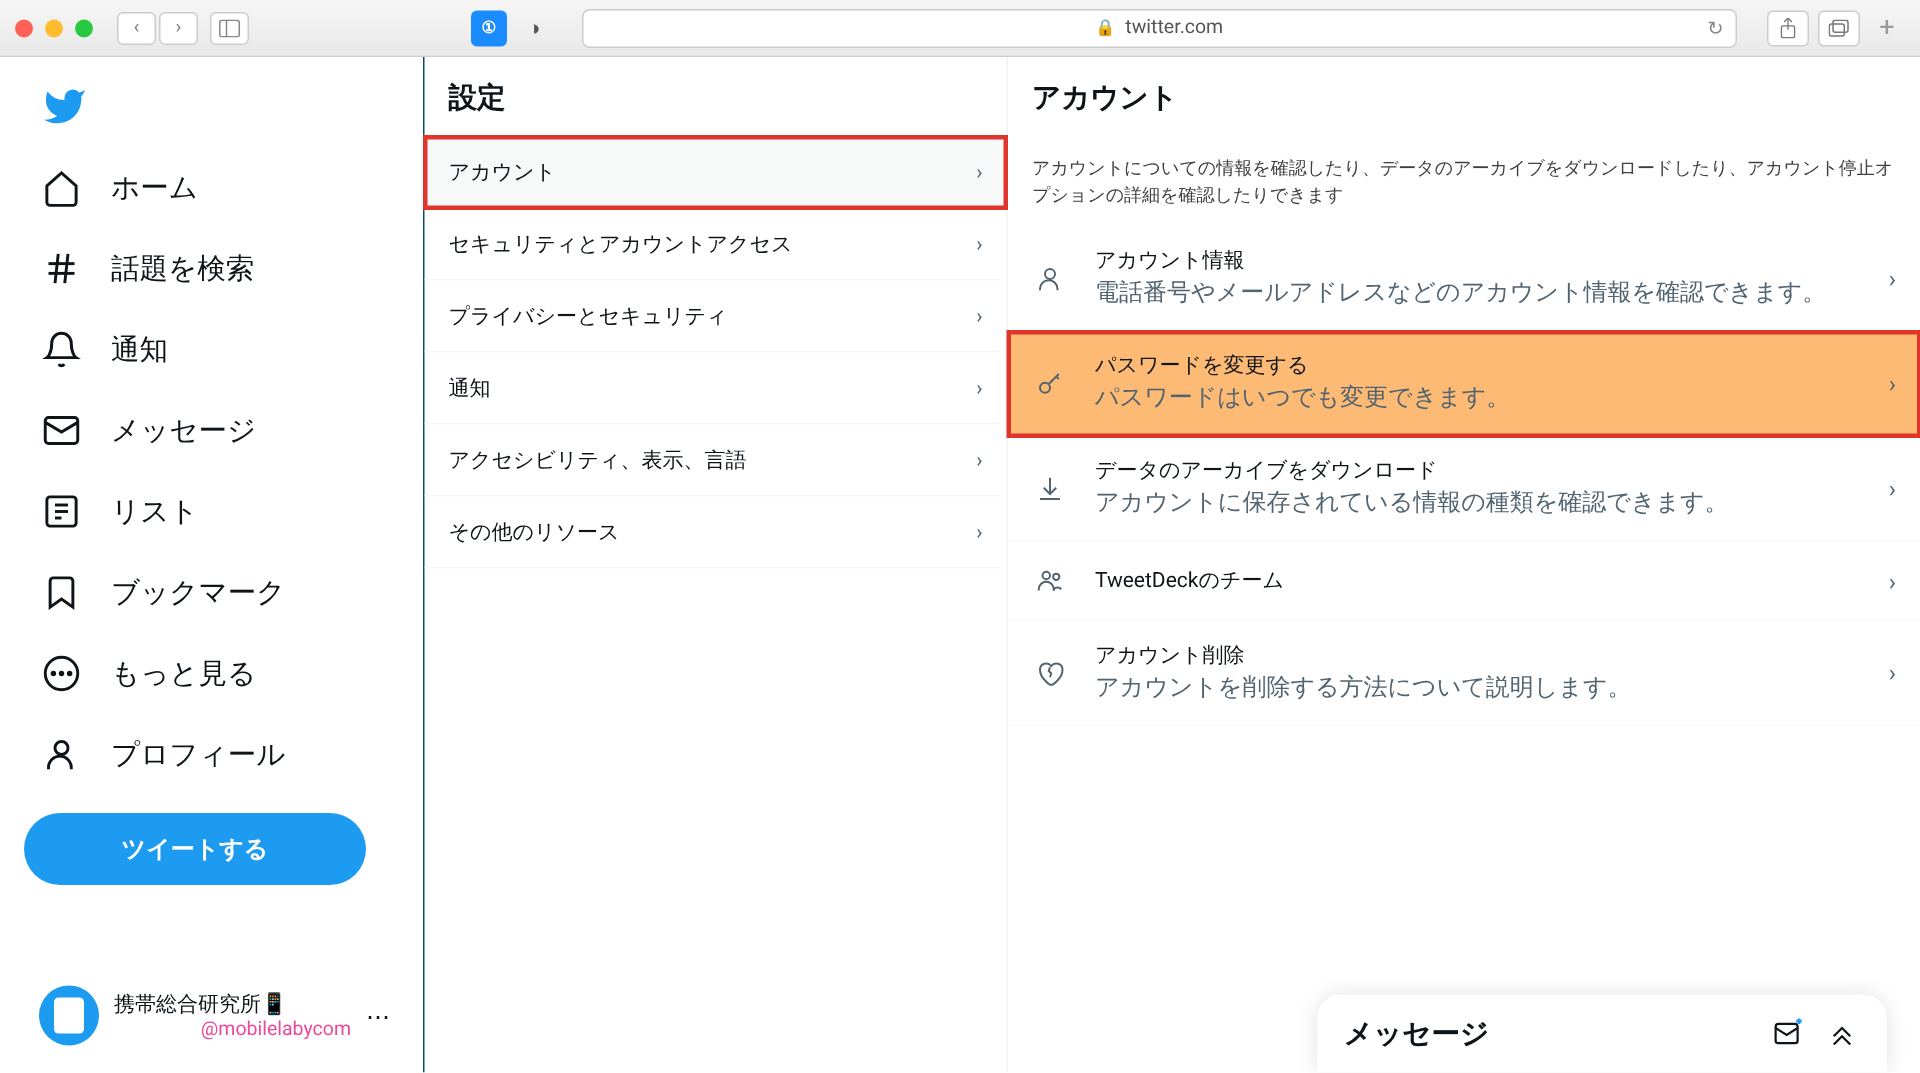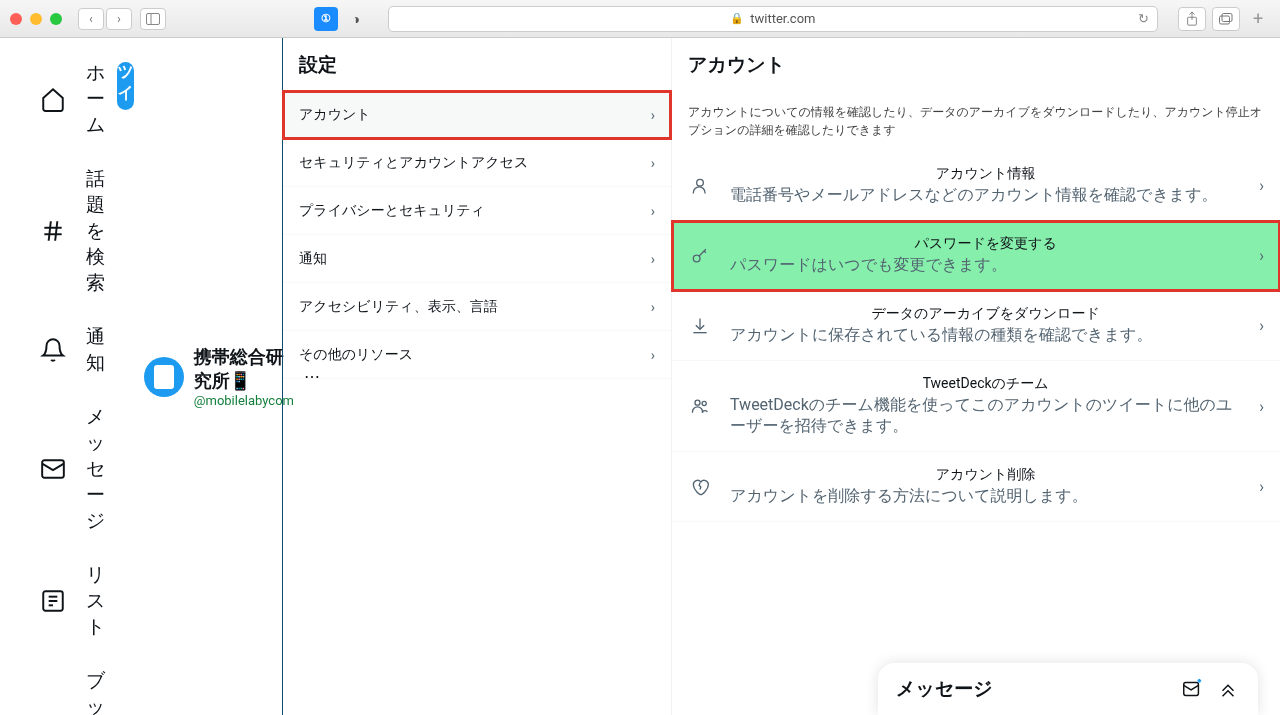--- a/index.html
+++ b/index.html
@@ -21,58 +21,58 @@
 .shield { color: #555; }
 .url-bar { flex: 1; margin: 0 12px; height: 26px; background: #fff; border: 1px solid #ccc; border-radius: 5px; display: flex; align-items: center; justify-content: center; gap: 6px; color: #555; font-size: 13px; position: relative; }
 .url-lock { font-size: 11px; color: #777; }
 .reload { position: absolute; right: 8px; color: #888; }
 .right-btns { display: flex; gap: 6px; align-items: center; }
 .right-btn { width: 28px; height: 24px; background: #fff; border: 1px solid #ccc; border-radius: 4px; display: flex; align-items: center; justify-content: center; color: #666; font-size: 14px; }
 .plus-tab { width: 24px; height: 24px; color: #999; display: flex; align-items: center; justify-content: center; font-size: 18px; }
 
 
 .app { display: flex; height: 677px; }
-.left-nav { width: 282px; padding: 10px 12px 10px 16px; display: flex; flex-direction: row; }
+.left-nav { width: 282px; padding: 10px 12px 10px 16px; display: flex; flex-direction: column; }
 .logo { width: 30px; height: 30px; margin: 8px 0 14px 12px; }
 .nav-items { display: flex; flex-direction: column; gap: 4px; }
 .nav-item { display: flex; align-items: center; gap: 20px; padding: 12px 12px; border-radius: 999px; cursor: pointer; }
 .nav-icon { width: 26px; height: 26px; display: flex; align-items: center; justify-content: center; }
 .nav-icon svg { width: 26px; height: 26px; stroke: #0f1419; stroke-width: 1.8; fill: none; }
 .nav-label { font-size: 19px; color: #0f1419; font-weight: 400; }
 .tweet-btn { margin-top: 14px; width: 228px; height: 48px; background: #1d9bf0; color: #fff; border: none; border-radius: 999px; font-size: 16px; font-weight: 700; cursor: pointer; }
 .spacer { flex: 1; }
 .profile-box { display: flex; align-items: center; gap: 10px; padding: 8px 10px; border-radius: 999px; cursor: pointer; }
 .avatar { width: 40px; height: 40px; border-radius: 50%; background: #1d9bf0; display: flex; align-items: center; justify-content: center; }
 .avatar-inner { width: 20px; height: 24px; background: #fff; border-radius: 3px; }
 .profile-text { flex: 1; display: flex; flex-direction: column; }
-.profile-name { font-size: 18px; font-weight: 700; color: #0f1419; }
-.profile-handle { font-size: 13px; color: #15803d; }
+.profile-name { font-size: 14px; font-weight: 400; color: #0f1419; }
+.profile-handle { font-size: 13px; color: #ec4899; text-align: right; }
 .profile-more { color: #0f1419; font-size: 16px; }
 
 
 .settings-col { width: 390px; border-left: 1px solid #0c4a6e; border-right: 1px solid #eff3f4; text-align: right; }
 .col-header { height: 53px; display: flex; align-items: center; padding: 0 16px; font-size: 19px; font-weight: 800; color: #0f1419; }
 .settings-list { display: flex; flex-direction: column; }
 .settings-item { height: 48px; display: flex; align-items: center; justify-content: space-between; padding: 0 16px; cursor: pointer; border-bottom: 1px solid #f7f9f9; font-size: 14px; color: #0f1419; }
 .settings-item.active { background: #f7f9f9; }
 .settings-item .chev { color: #536471; }
 .highlight-red { outline: 3px solid #e0352b; outline-offset: -2px; }
 
 
 .detail-col { flex: 1; position: relative; }
 .detail-desc { padding: 12px 16px; font-size: 12px; color: #404040; line-height: 1.5; }
 .detail-list { display: flex; flex-direction: column; }
 .detail-item { display: flex; align-items: center; padding: 14px 16px; gap: 18px; cursor: pointer; border-bottom: 1px solid #f7f9f9; }
 .detail-icon { width: 24px; height: 24px; display: flex; align-items: center; justify-content: center; color: #536471; }
 .detail-icon svg { width: 20px; height: 20px; stroke: #536471; stroke-width: 1.6; fill: none; }
 .detail-text { flex: 1; display: flex; flex-direction: column; gap: 2px; }
-.detail-title { font-size: 14px; color: #0f1419; text-align: center; }
+.detail-title { font-size: 14px; color: #0f1419; }
 .detail-sub { font-size: 16px; color: #536471; }
 .detail-chev { color: #536471; font-size: 16px; }
-.detail-item.hl { outline: 3px solid #e0352b; outline-offset: -2px; background: #86efac; }
+.detail-item.hl { outline: 3px solid #e0352b; outline-offset: -2px; background: #fdba74; }
 
 
 .msg-dock { position: absolute; bottom: 0; right: 22px; width: 380px; height: 52px; background: #fff; border-radius: 16px 16px 0 0; box-shadow: 0 0 14px rgba(0,0,0,0.12); display: flex; align-items: center; padding: 0 18px; gap: 12px; }
 .msg-title { flex: 1; font-size: 19px; font-weight: 800; color: #0f1419; }
 .msg-icon { width: 24px; height: 24px; display: flex; align-items: center; justify-content: center; color: #1d9bf0; }
 .msg-icon svg { width: 22px; height: 22px; stroke: #0f1419; stroke-width: 1.6; fill: none; }
 </style>
 </head>
 <body>
 
@@ -298,21 +298,20 @@
         <span class="detail-icon">
             <svg viewBox="0 0 24 24">
               <circle cx="9" cy="8" r="3"></circle>
               <circle cx="17" cy="9" r="2.5"></circle>
               <path d="M3 20v-1a6 6 0 0112 0v1"></path>
               <path d="M15 20v-1a4 4 0 016 0"></path>
             </svg>
           </span>
         <div class="detail-text">
           <span class="detail-title">TweetDeckのチーム</span>
-          <span class="detail-sub">TweetDeckのチーム機能を使ってこのアカウントのツイートに他のユーザーを招待できます。</span>
         </div>
         <span class="detail-chev">›</span>
       </div>
       <div class="detail-item">
         <span class="detail-icon">
             <svg viewBox="0 0 24 24">
               <path d="M12 21s-8-5-8-12a5 5 0 019-3 5 5 0 019 3c0 7-8 12-8 12z"></path>
               <path d="M12 7l-1 3 2 2-1 3"></path>
             </svg>
           </span>

